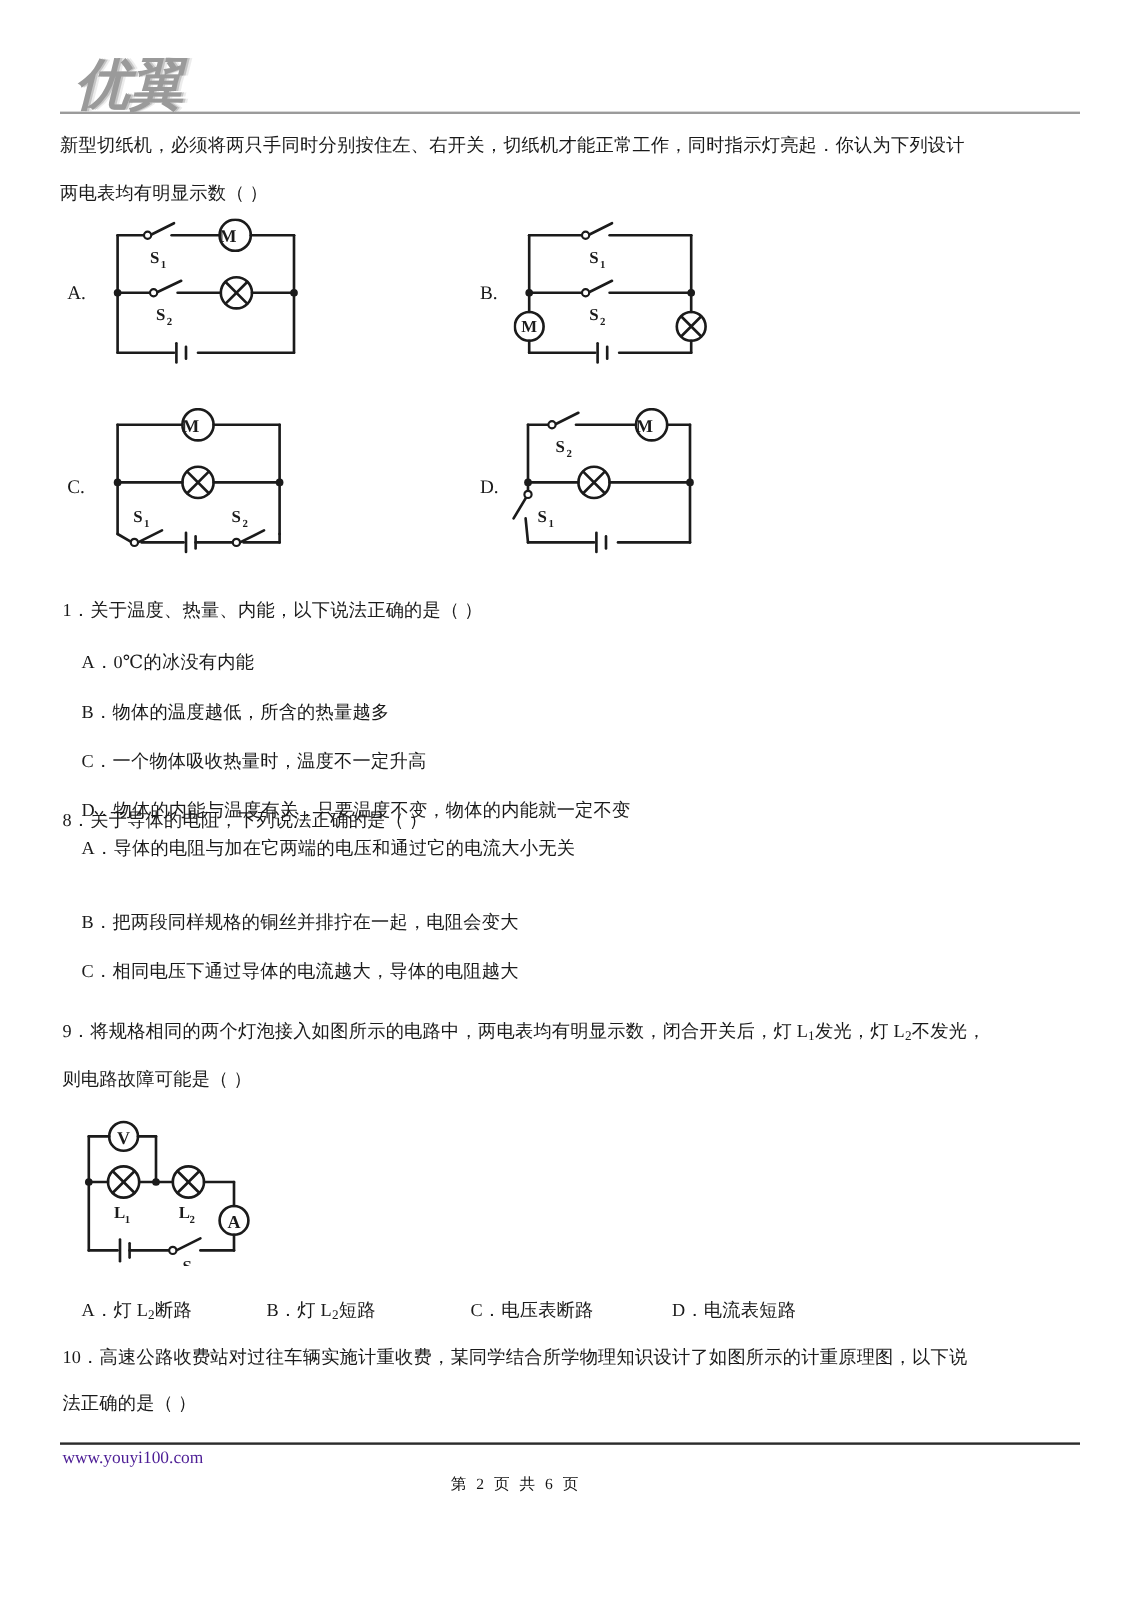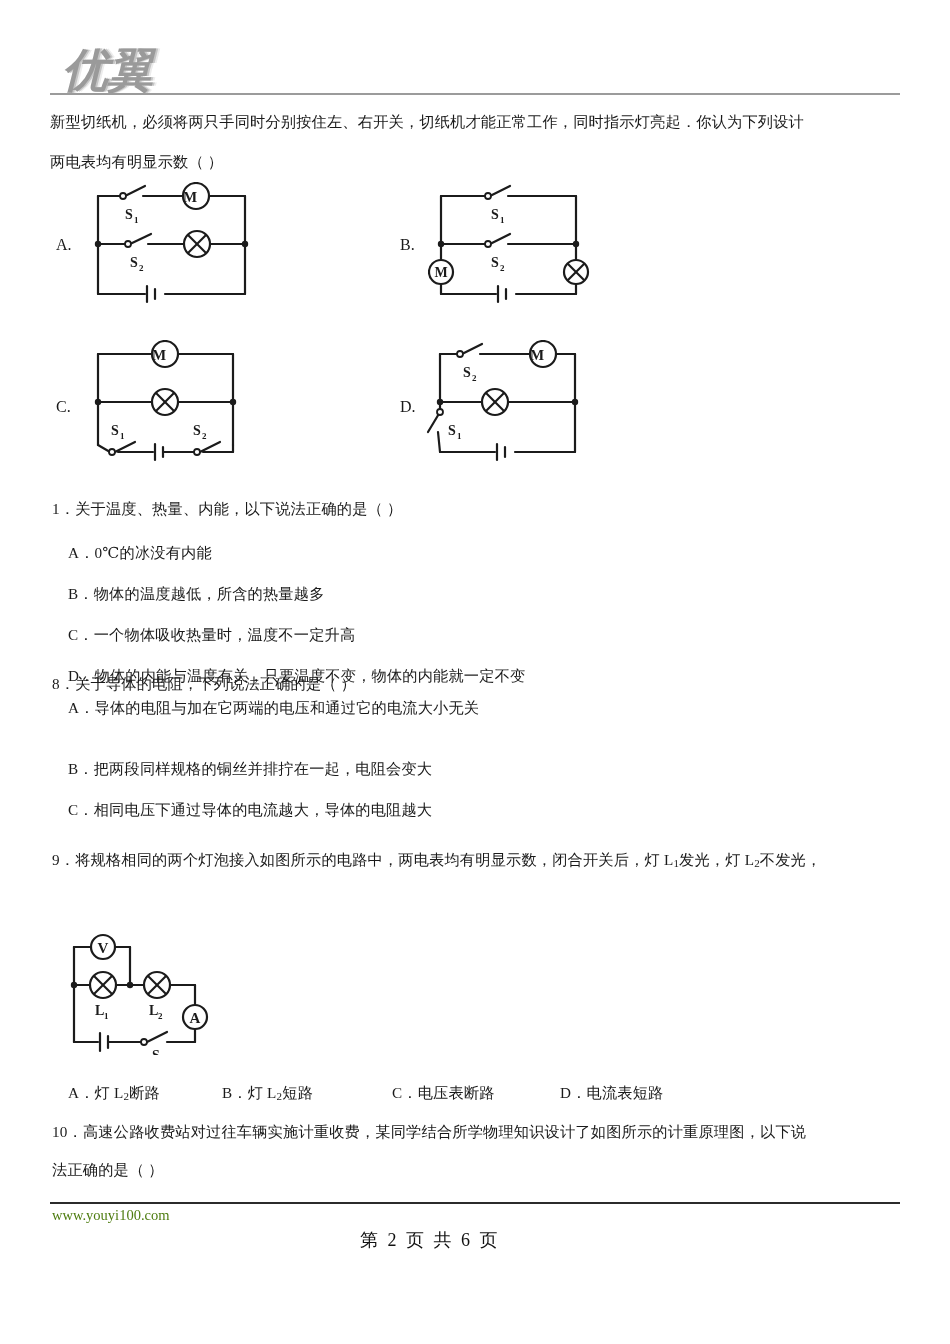--- a/index.html
+++ b/index.html
@@ -89,29 +89,29 @@
     top: 1202px;
     width: 850px;
     height: 0;
     border-top: 2px solid #2b2b2b;
   }
   .footer-url {
     position: absolute;
     left: 52px;
     top: 1207px;
     font-size: 14.5px;
-    color: #4d7c0f;
+    color: #4c1d95;
   }
   .footer-page {
     position: absolute;
     left: 0;
     top: 1228px;
     width: 860px;
     text-align: center;
-    font-size: 18px;
+    font-size: 13px;
     color: #111;
     letter-spacing: 2.5px;
   }
 </style>
 </head>
 <body>
 
 <div class="page">
 
   <div class="header">
@@ -299,20 +299,21 @@
   <div class="txt" style="left:68px; top:572px;">B．物体的温度越低，所含的热量越多</div>
   <div class="txt" style="left:68px; top:613px;">C．一个物体吸收热量时，温度不一定升高</div>
   <div class="txt" style="left:68px; top:654px;">D．物体的内能与温度有关，只要温度不变，物体的内能就一定不变</div>
 
   <div class="txt" style="left:52px; top:662px;">8．关于导体的电阻，下列说法正确的是（ ）</div>
   <div class="txt" style="left:68px; top:686px;">A．导体的电阻与加在它两端的电压和通过它的电流大小无关</div>
   <div class="txt" style="left:68px; top:747px;">B．把两段同样规格的铜丝并排拧在一起，电阻会变大</div>
   <div class="txt" style="left:68px; top:788px;">C．相同电压下通过导体的电流越大，导体的电阻越大</div>
 
   <div class="txt" style="left:52px; top:838px;"><span>9．将规格相同的两个灯泡接入如图所示的电路中，两电表均有明显示数，闭合开关后，灯 L</span><sub>1</sub><span>发光，灯 L</span><sub>2</sub><span>不发光，</span></div>
+  <div class="txt" style="left:52px; top:878px;">则电路故障可能是（ ）</div>
 
   <div class="circuit" style="left:62px; top:920px;">
     <svg width="210" height="135" viewBox="0 0 210 135">
       <g stroke="#1b1b1b" stroke-width="2.2" fill="none" stroke-linecap="round">
 
         <line x1="12" y1="27" x2="12" y2="65"></line>
         <line x1="12" y1="27" x2="29" y2="27"></line>
         <line x1="53" y1="27" x2="68" y2="27"></line>
         <line x1="68" y1="27" x2="68" y2="65"></line>
         <circle cx="41" cy="27" r="12"></circle>

